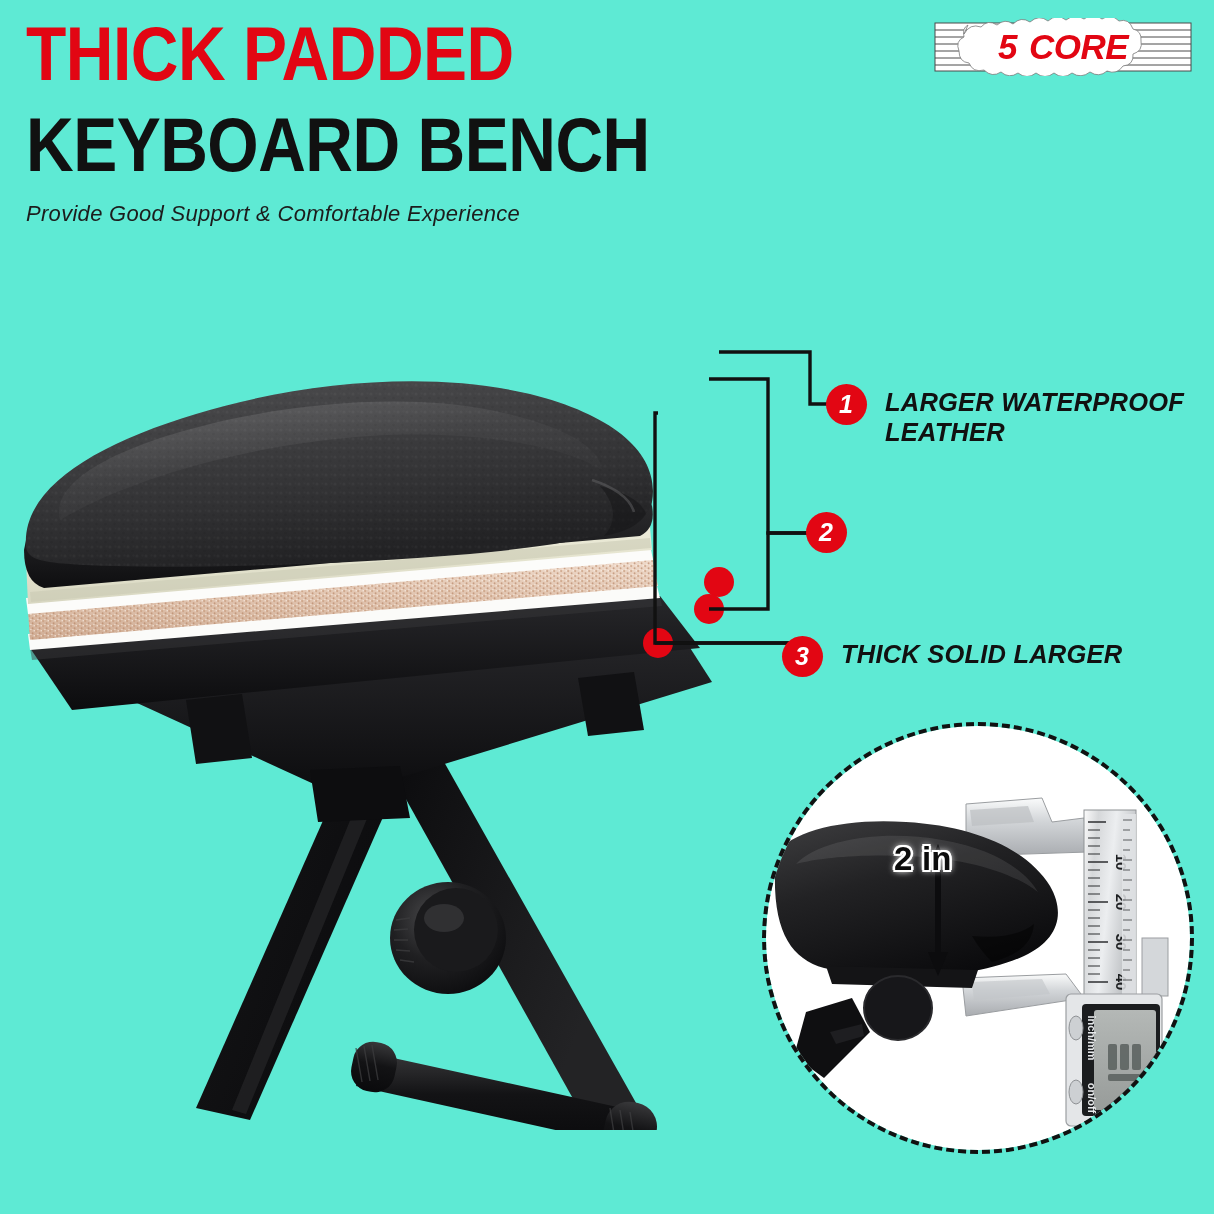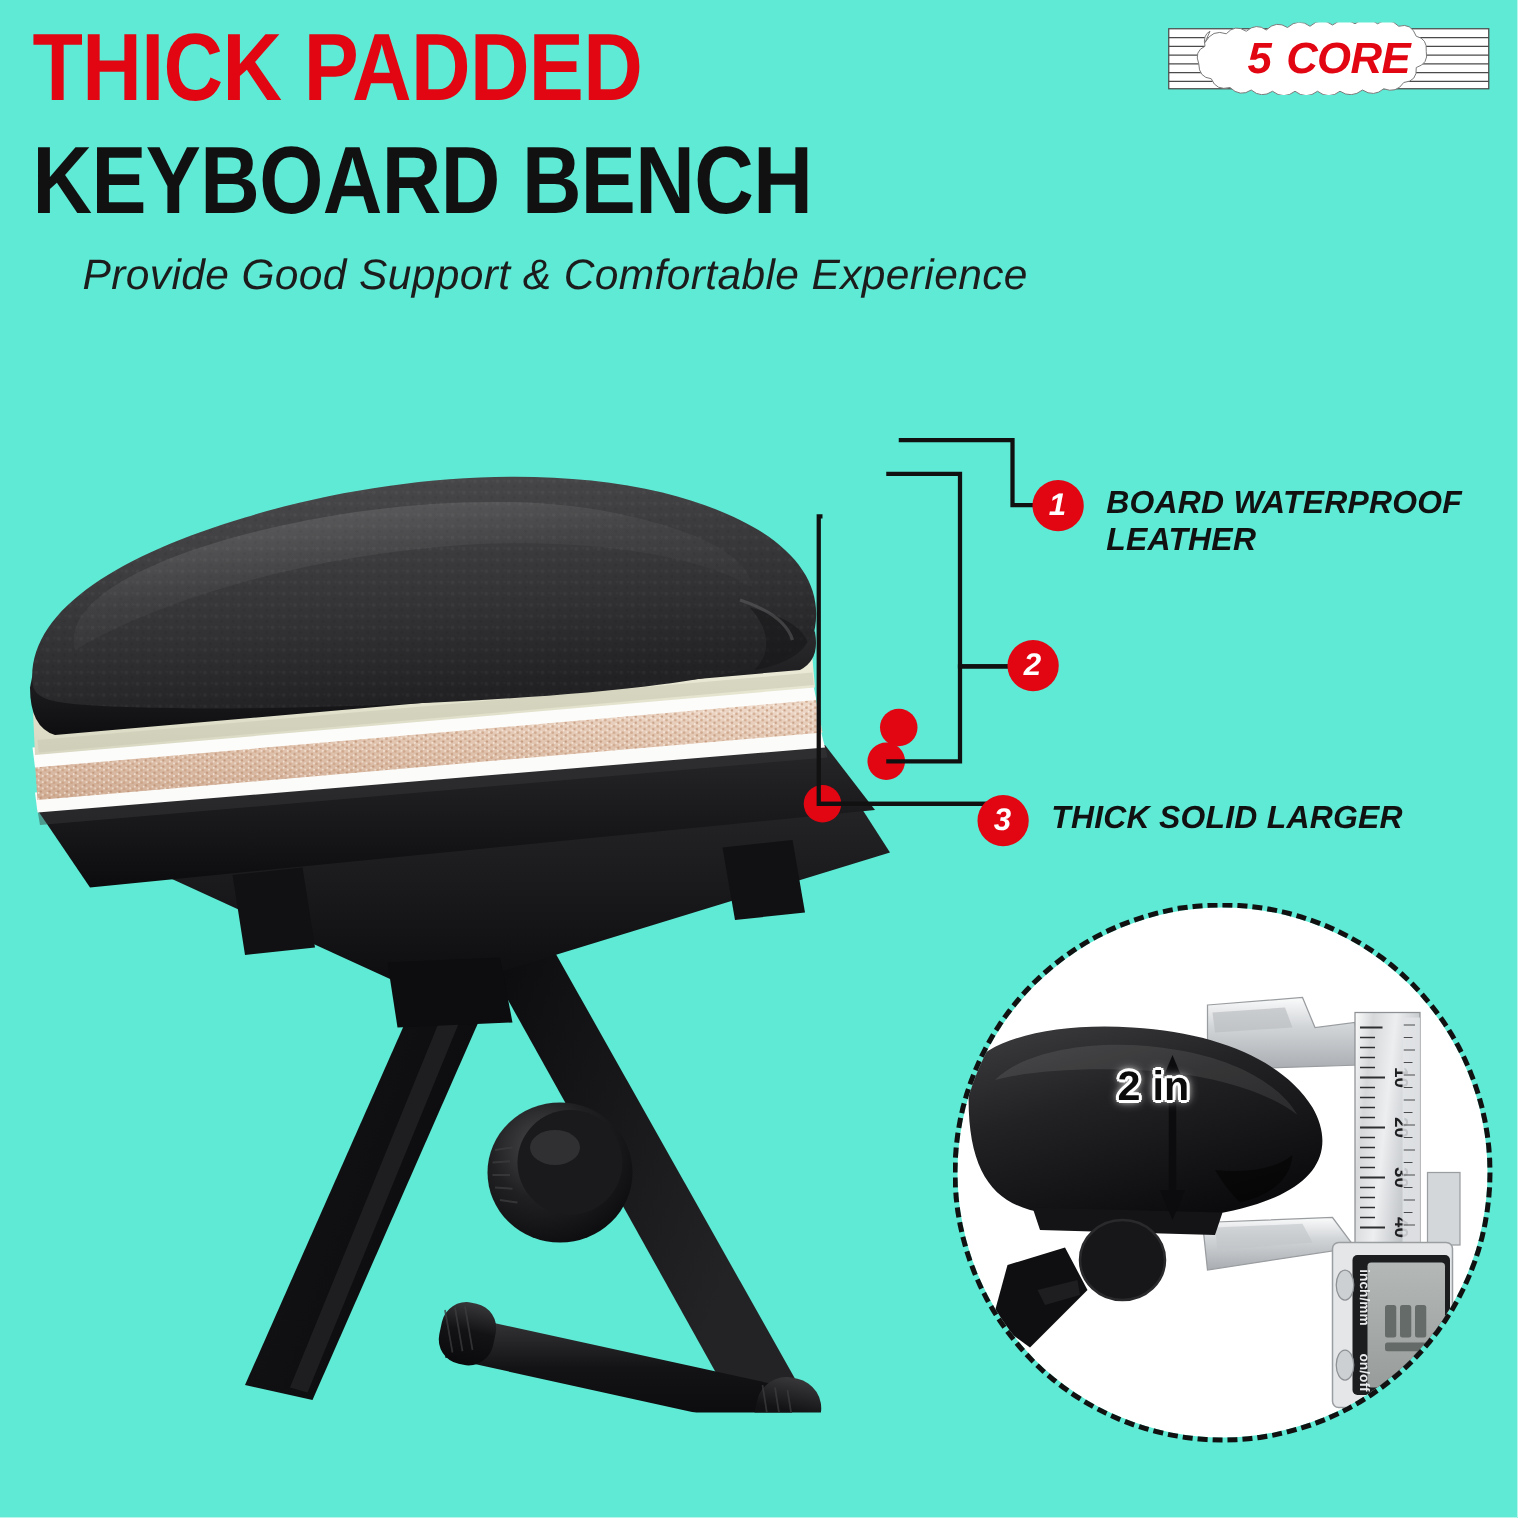--- a/index.html
+++ b/index.html
@@ -17,22 +17,22 @@
     font-size:66px; line-height:0.98; font-weight:bold; color:#E20613;
     letter-spacing:-0.5px; white-space:nowrap;
     transform:scaleY(1.16); transform-origin:left top;
   }
   .title-2{
     font-size:66px; line-height:0.98; font-weight:bold; color:#111;
     letter-spacing:-0.5px; white-space:nowrap; margin-top:26px;
     transform:scaleY(1.16); transform-origin:left top;
   }
   .subtitle{
-    margin-top:30px; font-size:34px; font-style:italic; font-weight:500;
-    color:#1c1c1c; letter-spacing:0.3px; white-space:nowrap;margin-left:40px;
+    margin-top:30px; font-size:22px; font-style:italic; font-weight:500;
+    color:#1c1c1c; letter-spacing:0.3px; white-space:nowrap;
   }
 
   
   .logo{
     position:absolute; left:934px; top:18px; width:258px; height:58px;
   }
   .logo-stripes{ position:absolute; inset:0; }
   .logo-cloud{ position:absolute; inset:0; }
   .logo-txt{
     position:absolute; inset:0; display:flex; align-items:center;
@@ -73,21 +73,21 @@
   }
   #inset-ring{
     position:absolute; inset:0; border-radius:50%;
     border:4px dashed #111;
   }
   #inset-clip{
     position:absolute; inset:4px; border-radius:50%; overflow:hidden;
     background:#fff;
   }
   .dim-label{
-    position:absolute; left:132px; top:128px;
+    position:absolute; left:132px; top:118px;
     font-size:33px; font-weight:bold; color:#0c0c0c; letter-spacing:0.2px;
     text-shadow:
        2.4px 0 0 #fff,-2.4px 0 0 #fff,0 2.4px 0 #fff,0 -2.4px 0 #fff,
        1.8px 1.8px 0 #fff,-1.8px 1.8px 0 #fff,1.8px -1.8px 0 #fff,-1.8px -1.8px 0 #fff,
        0 0 6px #fff, 0 0 9px #fff;
     z-index:9;
   }
 </style>
 </head>
 <body>
@@ -310,21 +310,21 @@
       <path d="M658 413 L770 413 L770 533" stroke="none"></path>
     </g>
     <g stroke="#111111" stroke-width="3.4" fill="none">
       <path d="M709 379 L768 379 L768 533 L812 533"></path>
       <path d="M658 413 L655 413 L655 643 L794 643"></path>
     </g>
   </svg>
 
   <div class="callout" id="co1">
     <div class="badge">1</div>
-    <div class="c-text">BOARD WATERPROOF
+    <div class="c-text">LARGER WATERPROOF
 LEATHER</div>
   </div>
   <div class="callout" id="co2">
     <div class="badge">2</div>
   </div>
   <div class="callout" id="co3">
     <div class="badge">3</div>
     <div class="c-text">THICK SOLID LARGER</div>
   </div>
 

